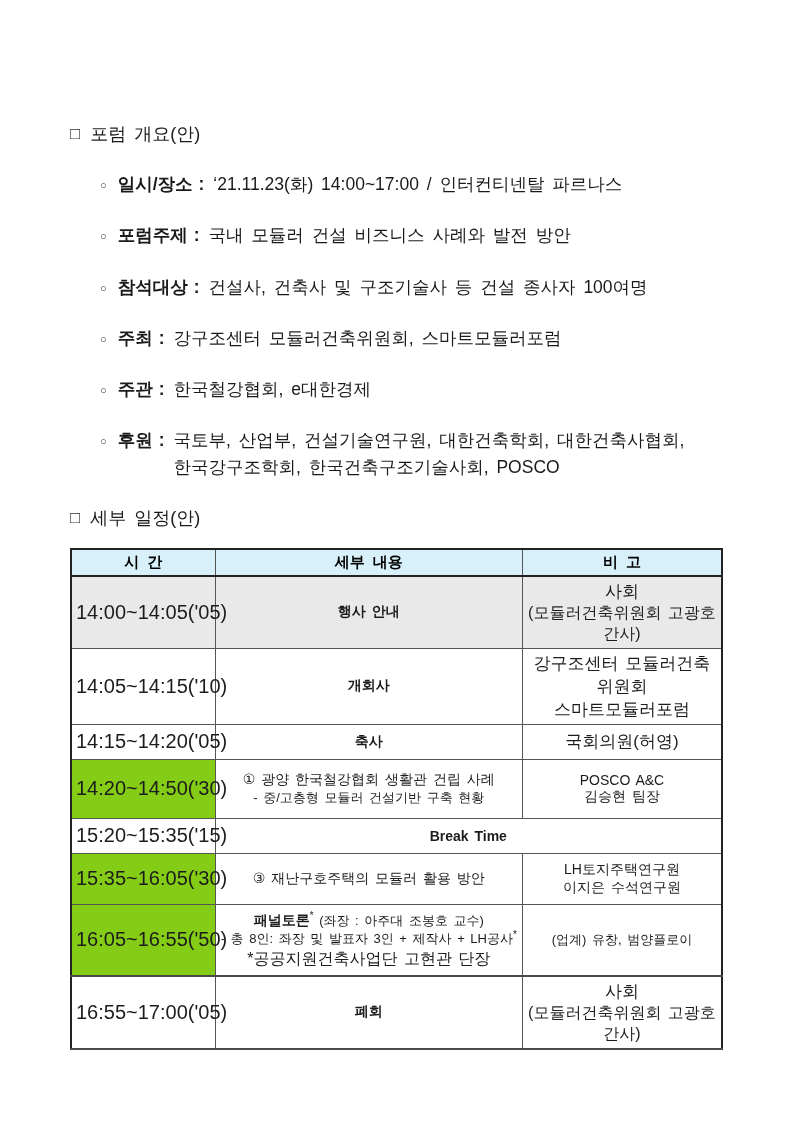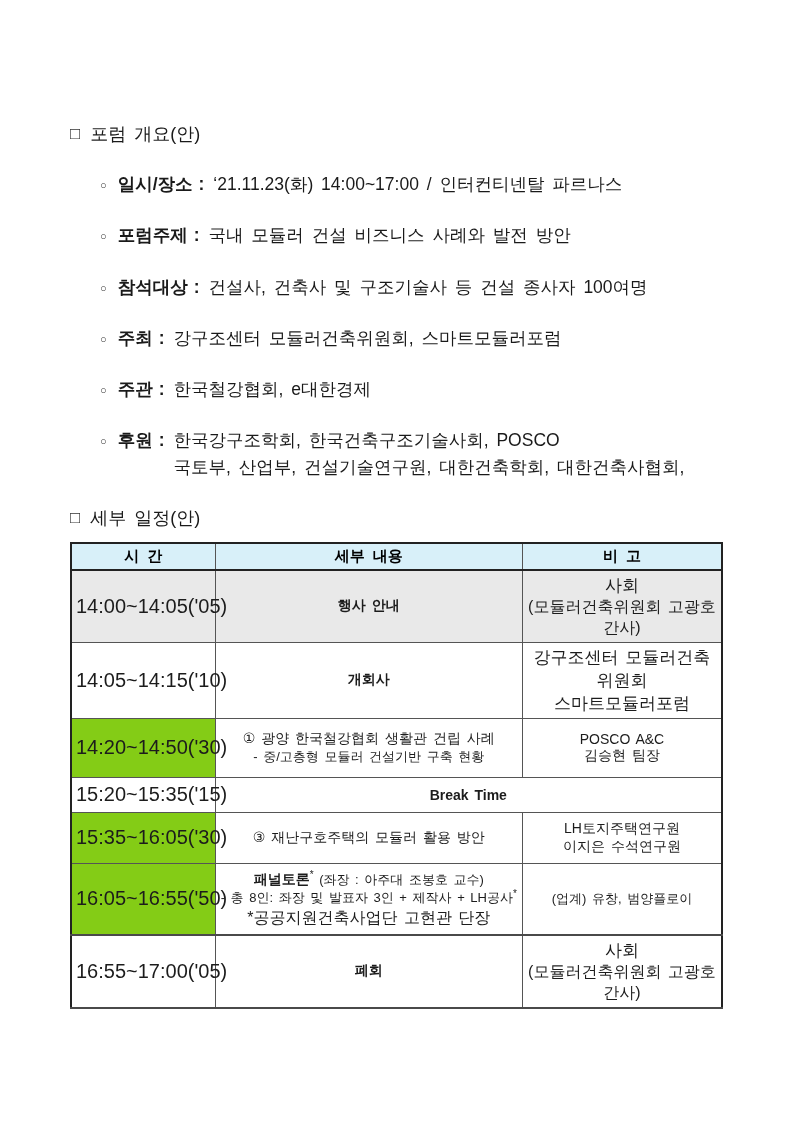--- a/index.html
+++ b/index.html
@@ -35,21 +35,21 @@
     display:flex; align-items:flex-start; margin-top:25px;
     font-size:17.5px; line-height:1.5; word-spacing:3px; color:#1a1a1a;
   }
   .bullet-circ { font-size:11px; margin:6px 11px 0 0; color:#333; flex:none; }
   .ov-label { font-weight:bold; white-space:nowrap; flex:none; }
   .ov-colon { margin:0 9px 0 6px; flex:none; font-weight:bold; }
   .ov-val { min-width:0; }
 
   
   .sched {
-    border-collapse:collapse; width:100%; margin-top:12px;
+    border-collapse:collapse; width:100%; margin-top:18px;
     table-layout:fixed; font-size:14px;
   }
   .sched th, .sched td { border:1px solid #555; }
   .sched { border:2px solid #222; border-bottom:2px solid #4a4a4a; }
   .sched th {
     background:#d8f0f9; font-size:15px; font-weight:bold; color:#000;
     padding:3px 2px; border-bottom:2px solid #222; word-spacing:4px;
   }
   .sched td { text-align:center; vertical-align:middle; padding:3px 4px; word-spacing:2px; color:#1c1c1c; }
   .col-time  { width:143px; }
@@ -109,22 +109,22 @@
       <span class="bullet-circ">○</span>
       <span class="ov-label">주관</span>
       <span class="ov-colon">:</span>
       <span class="ov-val">한국철강협회, e대한경제</span>
     </li>
     <li>
       <span class="bullet-circ">○</span>
       <span class="ov-label">후원</span>
       <span class="ov-colon">:</span>
       <span class="ov-val">
+        <div>국토부, 산업부, 건설기술연구원, 대한건축학회, 대한건축사협회,</div>
         <div>한국강구조학회, 한국건축구조기술사회, POSCO</div>
-        <div>국토부, 산업부, 건설기술연구원, 대한건축학회, 대한건축사협회,</div>
       </span>
     </li>
   </ul>
 
   <div class="section-heading">
     <span class="bullet-sq">□</span>
     <span>세부 일정(안)</span>
   </div>
 
   <table class="sched">
@@ -151,20 +151,25 @@
 
     <tr class="r2">
       <td class="time-cell">14:05~14:15('10)</td>
       <td class="bold">개회사</td>
       <td>
         <div class="note13">강구조센터 모듈러건축위원회</div>
         <div class="note13">스마트모듈러포럼</div>
       </td>
     </tr>
 
+    <tr class="r3">
+      <td class="time-cell">14:15~14:20('05)</td>
+      <td class="bold">축사</td>
+      <td class="note13">국회의원(허영)</td>
+    </tr>
 
     <tr class="r4">
       <td class="time-cell cream">14:20~14:50('30)</td>
       <td class="bt-dot">
         <div>① 광양 한국철강협회 생활관 건립 사례</div>
         <div class="sub">- 중/고층형 모듈러 건설기반 구축 현황</div>
       </td>
       <td class="bt-dot">
         <div>POSCO A&amp;C</div>
         <div>김승현 팀장</div>

